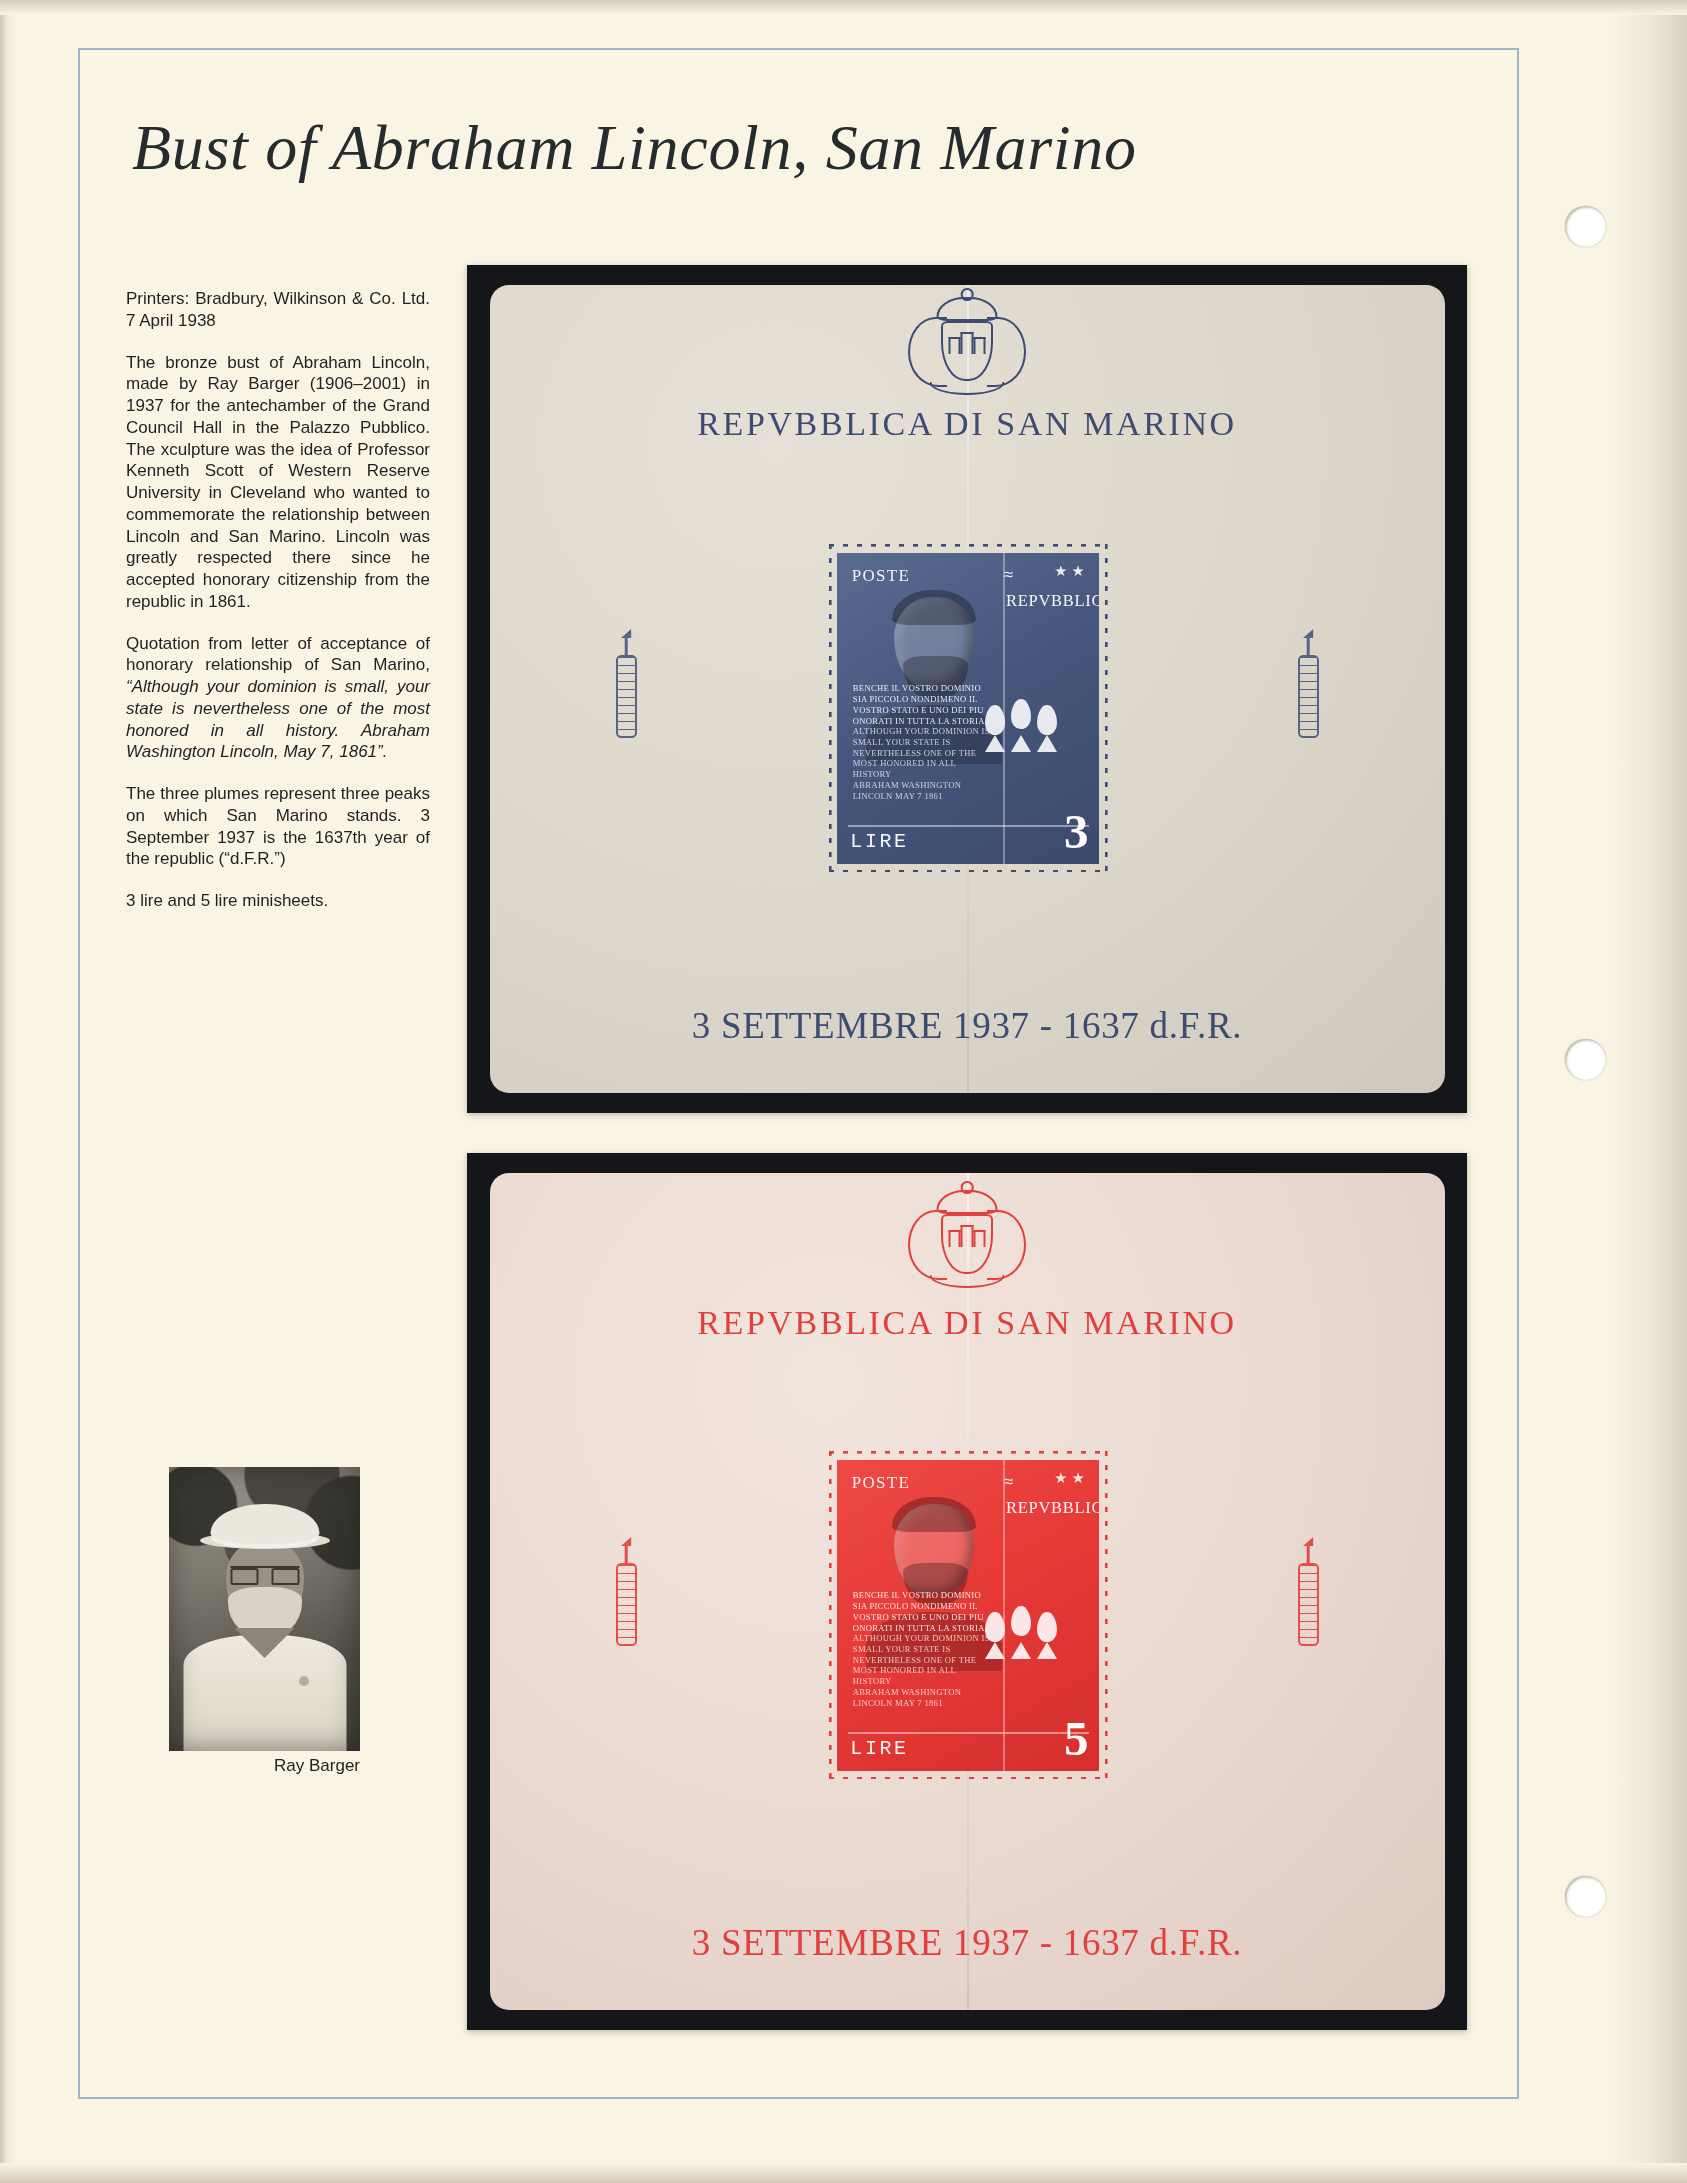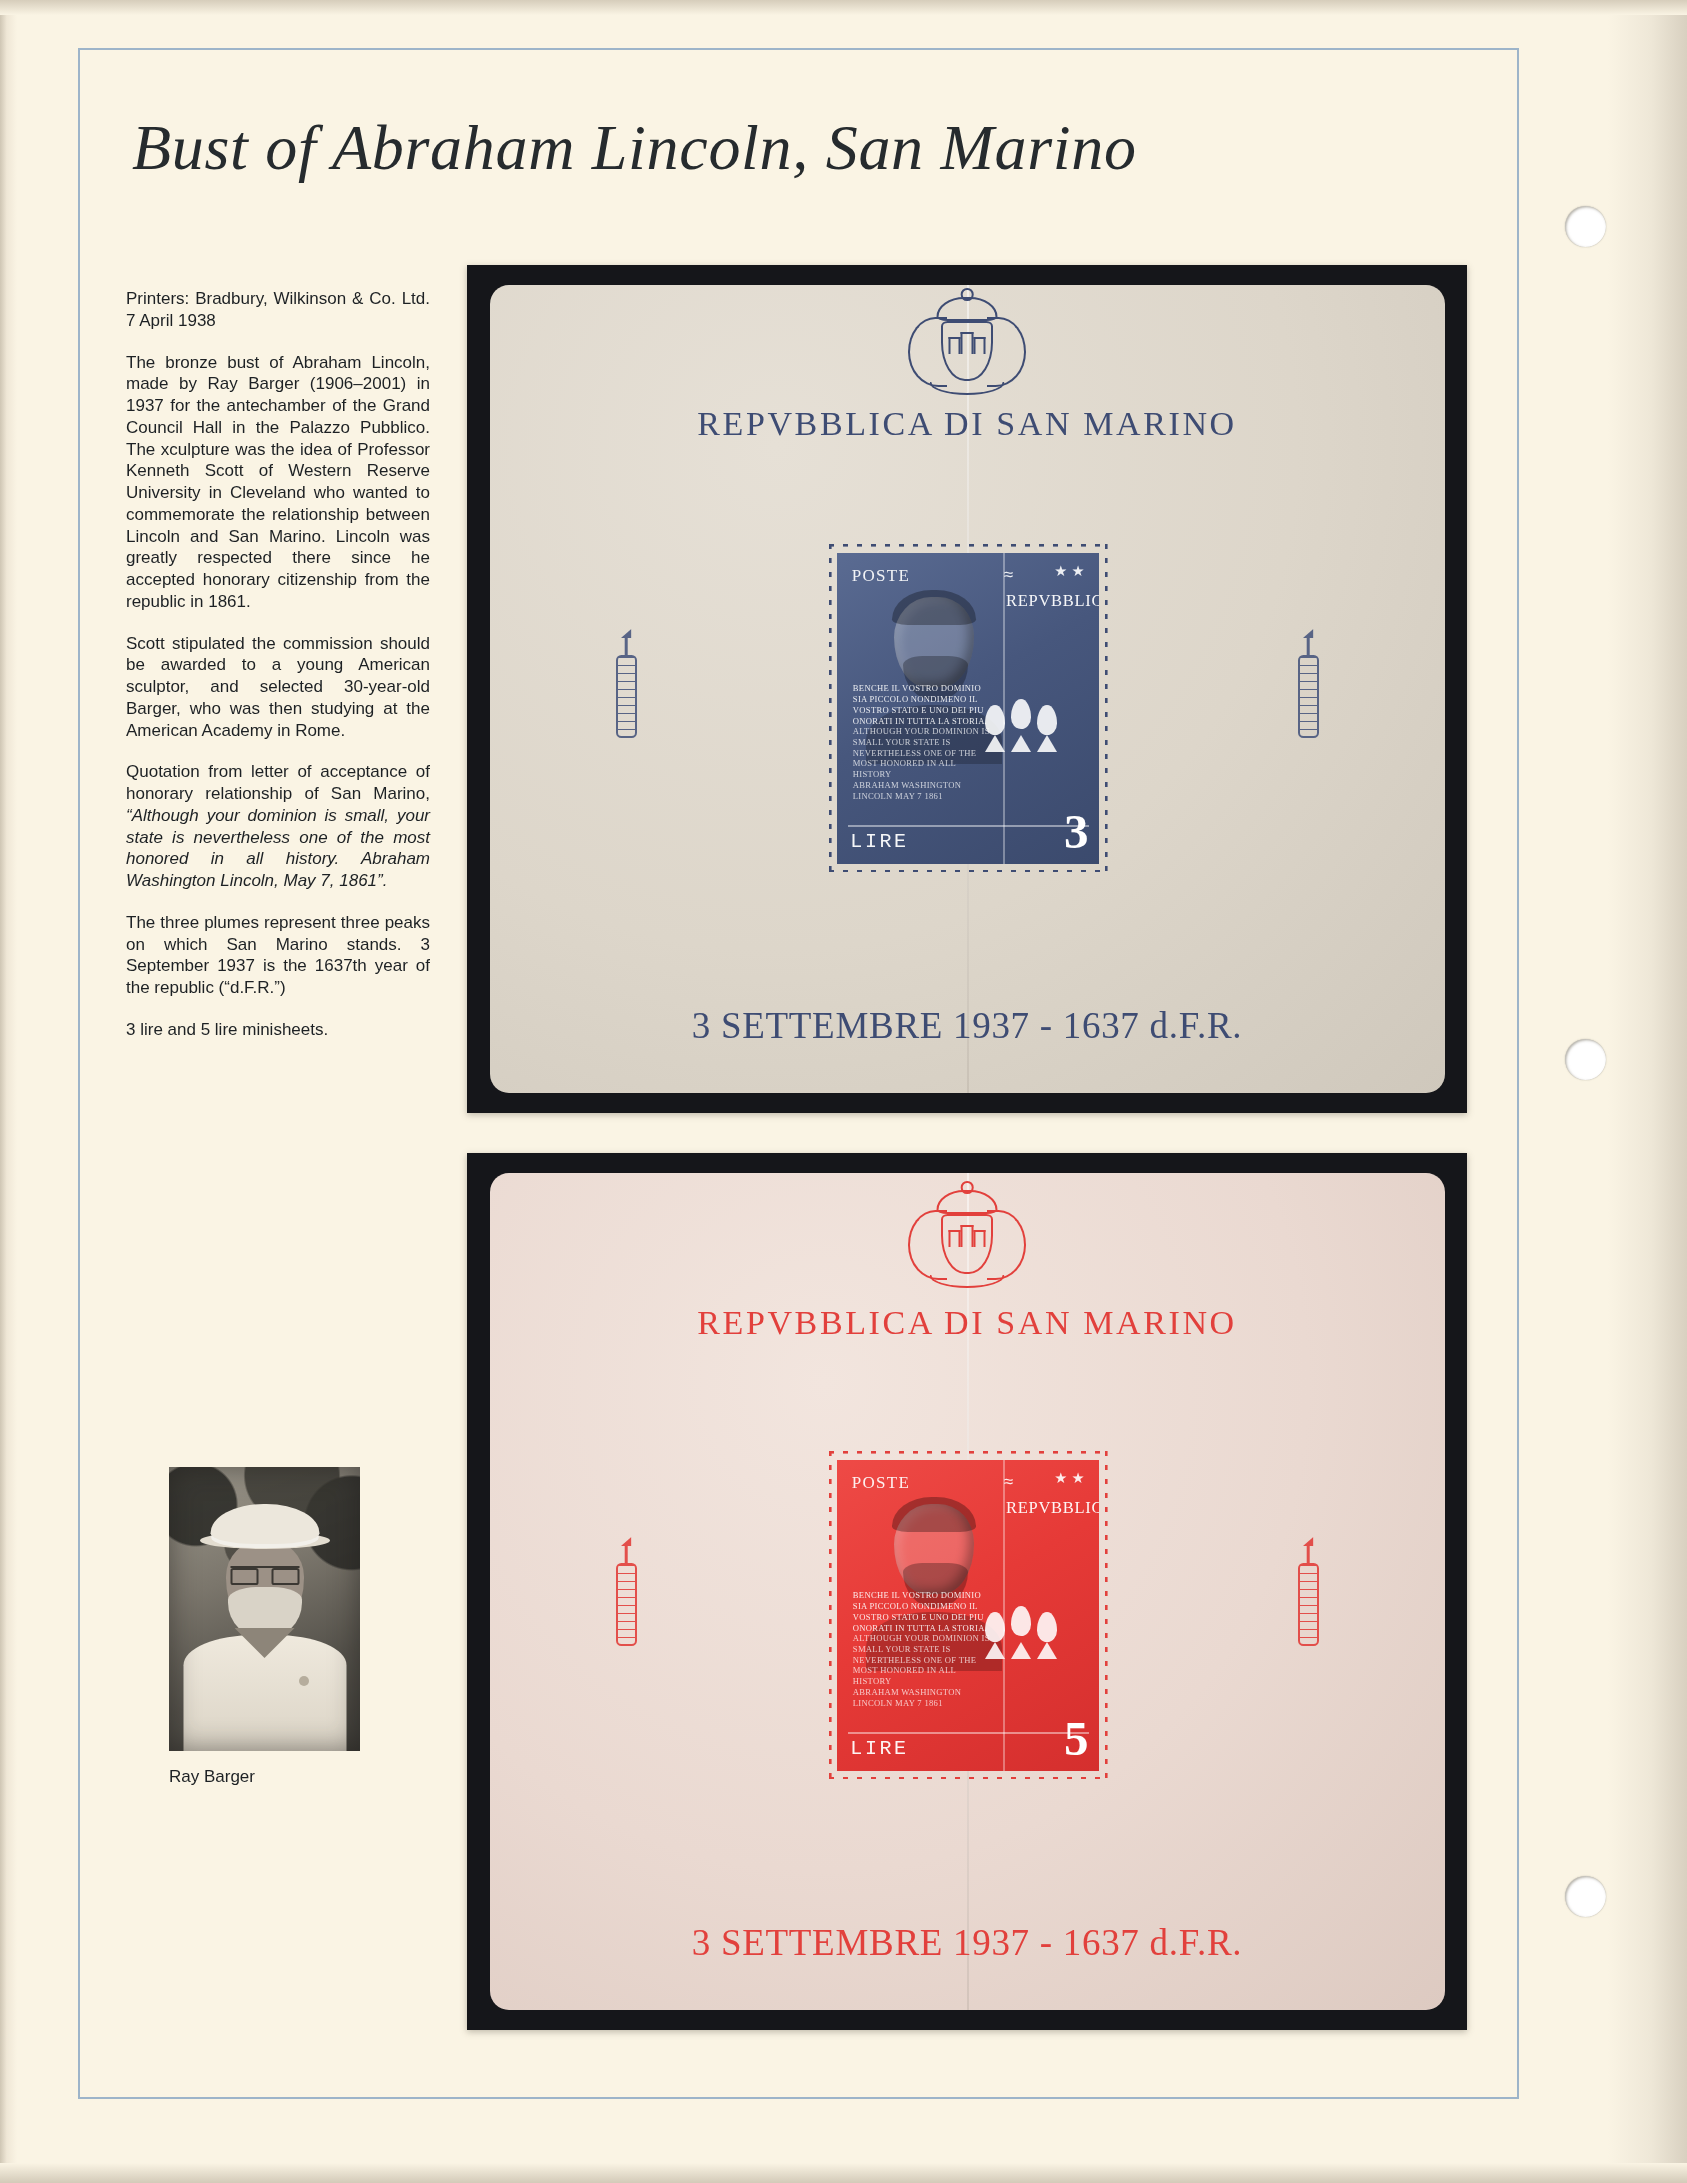--- a/index.html
+++ b/index.html
@@ -163,22 +163,22 @@
   }
   #portrait .badge {
     position: absolute; left: 130px; bottom: 65px;
     width: 10px; height: 10px; background: #b6ad9d; border-radius: 50%;
   }
   #portrait .vign {
     position: absolute; left: 0; top: 0; width: 100%; height: 100%;
     box-shadow: inset 0 0 29px rgba(30,28,25,0.55);
   }
   #portrait-caption {
-    margin-top: 16px;
-    text-align: left;
+    margin-top: 5px;
+    text-align: right;
     font-size: 17px;
     color: #1d2124;
   }
 
   
   .sheet-frame {
     position: absolute;
     background: #15161a;
     box-shadow: 0 2px 6.6px rgba(80,75,60,0.35);
   }
@@ -428,21 +428,20 @@
 
   <div class="hole" id="hole-1"></div>
   <div class="hole" id="hole-2"></div>
   <div class="hole" id="hole-3"></div>
 
   <div id="title">Bust of Abraham Lincoln, San Marino</div>
 
   <div id="text-col">
     <p>Printers: Bradbury, Wilkinson &amp; Co. Ltd. 7 April 1938</p>
     <p>The bronze bust of Abraham Lincoln, made by Ray Barger (1906–2001) in 1937 for the antechamber of the Grand Council Hall in the Palazzo Pubblico. The xculpture was the idea of Professor Kenneth Scott of Western Reserve University in Cleveland who wanted to commemorate the relationship between Lincoln and San Marino. Lincoln was greatly respected there since he accepted honorary citizenship from the republic in 1861.</p>
-    <p>Scott stipulated the commission should be awarded to a young American sculptor, and selected 30-year-old Barger, who was then studying at the American Academy in Rome.</p>
     <p><span>Quotation from letter of acceptance of honorary relationship of San Marino, </span><span class="quote">“Although your dominion is small, your state is nevertheless one of the most honored in all history. Abraham Washington Lincoln, May 7, 1861”.</span></p>
     <p>The three plumes represent three peaks on which San Marino stands. 3 September 1937 is the 1637th year of the republic (“d.F.R.”)</p>
     <p>3 lire and 5 lire minisheets.</p>
   </div>
 
   <div id="portrait-wrap">
     <div id="portrait">
       <div class="sky"></div>
       <div class="foliage"></div>
       <div class="shirt"></div>

